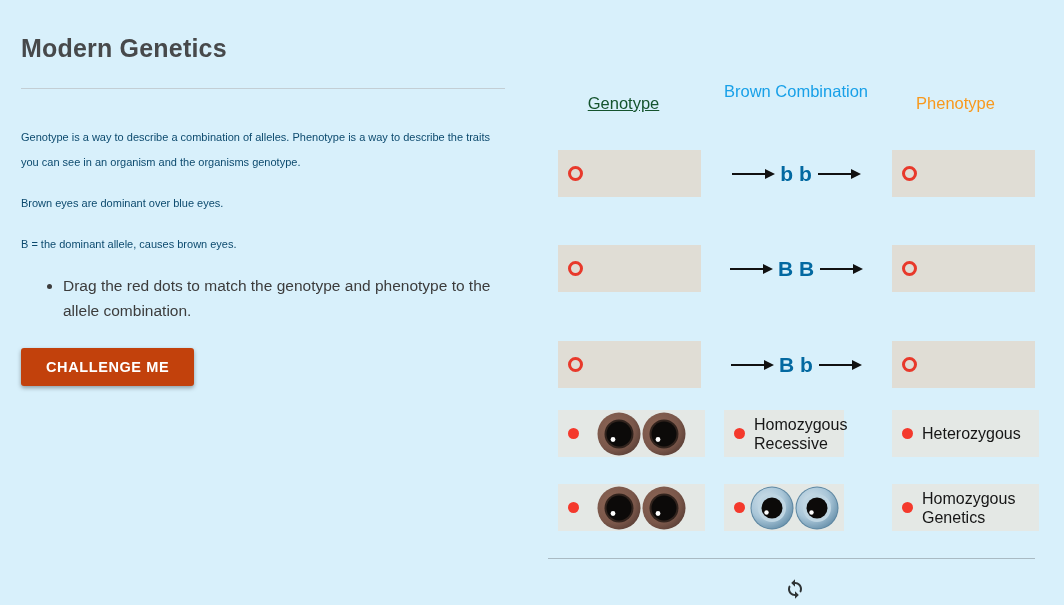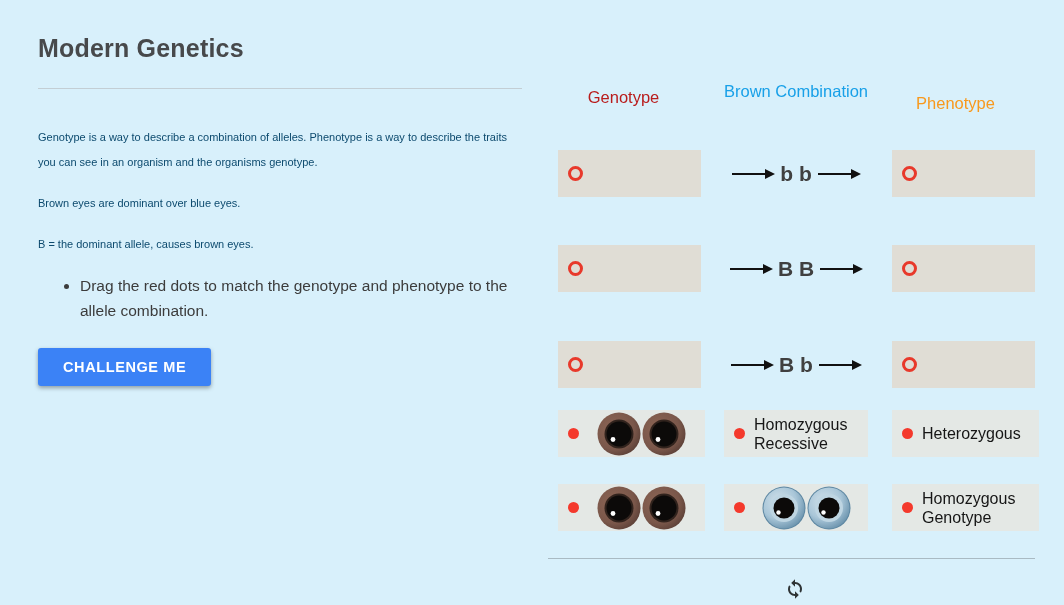--- a/index.html
+++ b/index.html
@@ -5,64 +5,64 @@
   * { margin:0; padding:0; box-sizing:border-box; }
   html,body { width:1064px; height:605px; }
   body {
     position:relative; overflow:hidden;
     background:#d8f0fb;
     font-family:"Liberation Sans","DejaVu Sans",sans-serif;
     color:#3b3b3b;
   }
 
   
-  .left-panel { position:absolute; left:38px; top:22px; width:484px; }
+  .left-panel { position:absolute; left:21px; top:22px; width:484px; }
   .page-title { font-size:25px; font-weight:bold; color:#47494b; margin-top:12px; letter-spacing:.2px; }
   .title-divider { border:none; border-top:1px solid #c3ced4; margin-top:25px; }
   .left-panel p { font-size:11px; line-height:25px; color:#0c4a6e; }
   .p-intro { margin-top:36px; }
   .p-fact { margin-top:16px; }
   .instruction-list { margin:16px 0 0; padding-left:42px; }
   .instruction-list li { font-size:15.5px; line-height:25px; color:#3c3c3c; }
   .challenge-btn {
     display:inline-block; margin-top:25px;
-    background:#3b82f6; color:#fff;
+    background:#c2410c; color:#fff;
     border:none; border-radius:3px;
     padding:11px 25px; font-size:14.5px; font-weight:bold; letter-spacing:.6px;
     font-family:inherit; cursor:pointer;
     box-shadow:0 2px 4px rgba(0,0,0,.35);
   }
 
   
   .board { position:absolute; left:0; top:0; width:1064px; height:605px; }
   .col-header { position:absolute; text-align:center; font-size:16.5px; line-height:21px; }
-  .hdr-genotype  { left:552px; top:87px;  width:143px; color:#b91c1c; }
+  .hdr-genotype  { left:552px; top:93px;  width:143px; color:#14532d;text-decoration:underline; }
   .hdr-allele    { left:724px; top:81px;  width:144px; color:#18a0e8; }
   .hdr-phenotype { left:884px; top:93px;  width:143px; color:#f8991d; }
 
   .drop-box {
     position:absolute; width:143px; height:47px; background:#e0ddd5;
     display:flex; align-items:center;
   }
   .drop-ring {
     width:15px; height:15px; margin-left:10px;
     border:3.5px solid #e8392b; border-radius:50%;
   }
   .allele-cell {
     position:absolute; width:144px; height:47px; left:724px;
     display:flex; align-items:center; justify-content:center; gap:5px;
   }
-  .allele-label { font-size:21px; font-weight:bold; color:#404040; white-space:nowrap; }
+  .allele-label { font-size:21px; font-weight:bold; color:#0369a1; white-space:nowrap; }
   .arrow-svg { display:block; }
 
   .drag-card {
     position:absolute; width:147px; height:47px; background:#e4e8e5;
     display:flex; align-items:center;
   }
-  .drag-card.wide { width:144px; }
+  .drag-card.wide { width:120px; }
   .drag-dot {
     flex:0 0 auto; width:11px; height:11px; margin-left:10px;
     background:#f4392c; border-radius:50%;
   }
   .card-eyes { flex:1; display:flex; justify-content:center; }
   .card-text { margin-left:9px; font-size:16px; line-height:19px; color:#161616; }
 
   .board-divider { position:absolute; left:548px; top:558px; width:487px; border:none; border-top:1px solid #a9bac3; }
   .refresh-btn {
     position:absolute; left:783px; top:576px; width:24px; height:24px;
@@ -222,21 +222,21 @@
           <circle cx="22" cy="22" r="20.5" fill="url(#blueRim)"></circle>
           <circle cx="22" cy="22" r="14" fill="#bed5e2"></circle>
           <circle cx="22" cy="22" r="10.5" fill="#0c0a09"></circle>
           <circle cx="16.5" cy="26.5" r="2.2" fill="#ffffff"></circle>
         </g>
       </svg>
     </span>
   </div>
   <div class="drag-card" style="left:892px; top:484px;">
     <span class="drag-dot"></span>
-    <span class="card-text">Homozygous Genotype</span>
+    <span class="card-text">Homozygous Genetics</span>
   </div>
 
   <hr class="board-divider">
 
   <button class="refresh-btn" title="">
     <svg width="24" height="24" viewBox="0 0 24 24" fill="#2e3335">
       <path d="M12 6v-2.8L8.2 7 12 10.8V8c2.76 0 5 2.24 5 5 0 .85-.22 1.65-.6 2.35l1.46 1.46C18.55 15.72 19 14.41 19 13c0-3.87-3.13-7-7-7z"></path>
       <path d="M12 18c-2.76 0-5-2.24-5-5 0-.85.22-1.65.6-2.35L6.14 9.19C5.45 10.28 5 11.59 5 13c0 3.87 3.13 7 7 7v2.8L15.8 19 12 15.2V18z"></path>
     </svg>
   </button>

